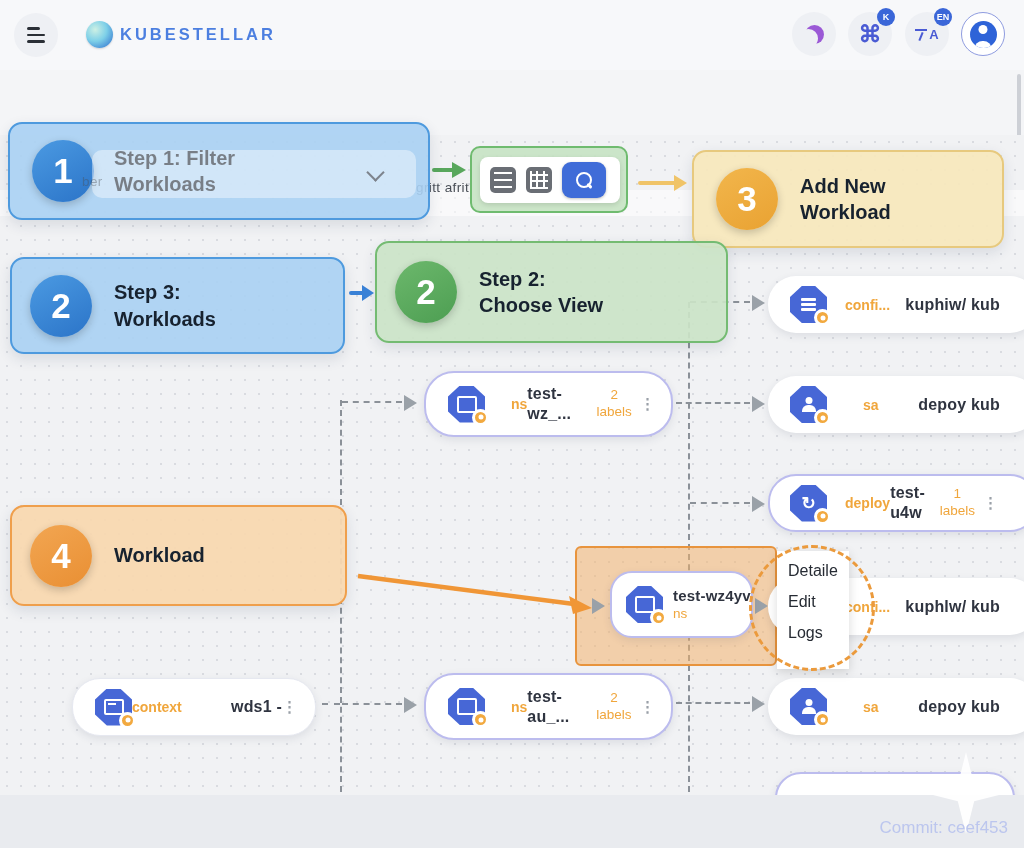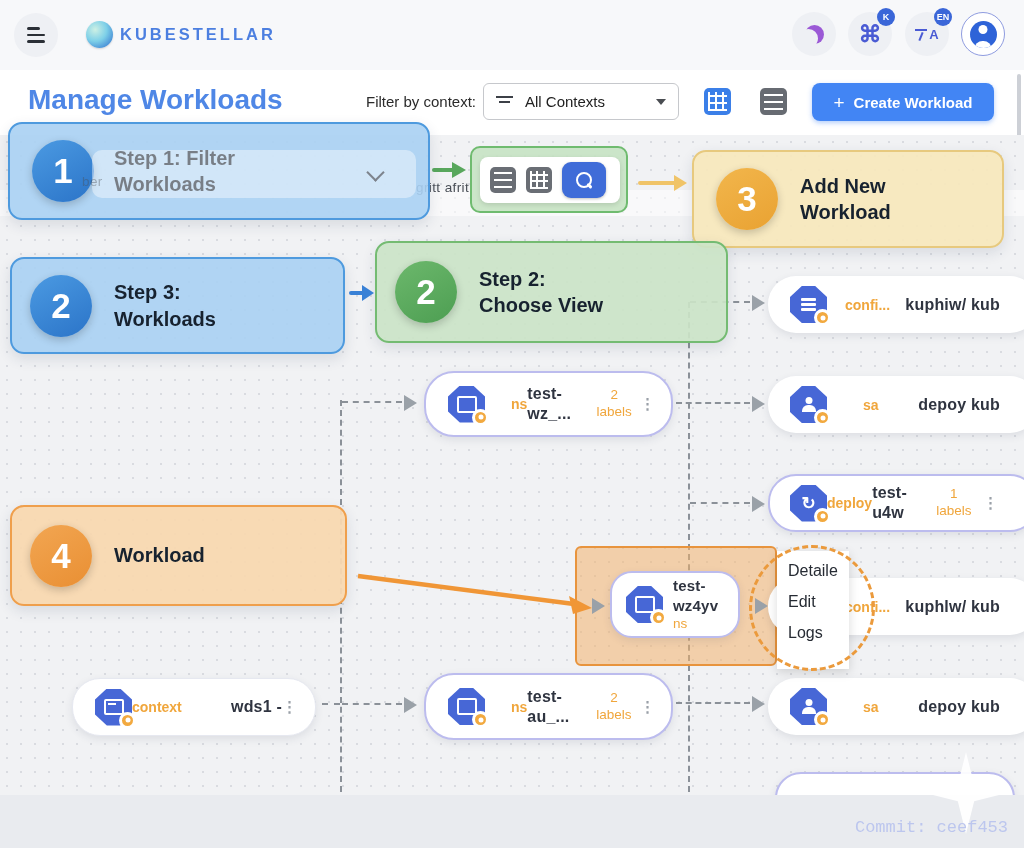--- a/index.html
+++ b/index.html
@@ -110,21 +110,21 @@
   .ctx-menu{position:absolute;left:777px;top:416px;width:72px;height:118px;background:#fff;box-shadow:0 3px 10px rgba(0,0,0,.15);z-index:5;display:flex;flex-direction:column;gap:13px;padding:11px 0 0 11px;box-sizing:border-box;}
   .menu-item{font-size:16px;color:#262b33;}
   .dash-circle{position:absolute;left:749px;top:410px;width:126px;height:126px;border:3.5px dashed #eb9a3c;border-radius:50%;z-index:6;box-sizing:border-box;}
 
   .ghost{position:absolute;color:#4a4f57;font-size:13.5px;letter-spacing:.4px;}
 
   
   .footer{position:absolute;left:0;top:795px;width:1024px;height:53px;background:#e9ebef;z-index:2;}
   .sparkle{position:absolute;left:925px;top:752px;width:82px;height:82px;background:#fff;opacity:.92;z-index:3;
     clip-path:polygon(50% 0,60% 40%,100% 50%,60% 60%,50% 100%,40% 60%,0 50%,40% 40%);}
-  .commit{position:absolute;right:16px;top:818px;font-size:17px;color:#bcc6ee;z-index:4;font-family:Liberation Mono, monospace;}
+  .commit{position:absolute;right:16px;top:818px;font-size:17px;color:#bcc6ee;z-index:4;}
 </style>
 </head>
 <body>
 
 <div class="app">
 
   <div class="topbar">
     <div class="circle-btn" style="left:14px;top:13px;">
       <span class="hamb">
           <i style="width:13px;"></i>
@@ -146,35 +146,20 @@
     <div class="circle-btn" style="left:905px;top:12px;">
       <span class="zh"></span>
       <span class="zh-a">A</span>
       <span class="mini-badge">EN</span>
     </div>
     <div class="circle-btn profile-outer" style="left:961px;top:12px;">
       <span class="avatar-inner"></span>
     </div>
   </div>
 
-  <div class="header">
-    <div class="page-title">Manage Workloads</div>
-    <div class="filter-label">Filter by context:</div>
-    <div class="ctx-select">
-      <span class="flt"></span>
-      <span class="ctx-val">All Contexts</span>
-      <span class="caret"></span>
-    </div>
-    <div class="view-ico grid-blue" style="left:704px;top:18px;"></div>
-    <div class="view-ico list-gray" style="left:760px;top:18px;"></div>
-    <div class="create-btn">
-      <span class="plus">+</span>
-      <span>Create Workload</span>
-    </div>
-  </div>
   <div class="scroll-sliver"></div>
 
   <div class="stepbox sb-blue" style="left:8px;top:122px;width:422px;height:98px;padding-left:22px;gap:20px;z-index:5;">
     <div class="innerhint" style="left:82px;top:26px;width:324px;height:48px;"></div>
     <div class="num num-blue">1</div>
     <div class="steptext">
       <div>Step 1: Filter</div>
       <div>Workloads</div>
     </div>
     <span class="chev" style="position:absolute;right:46px;top:42px;"></span>
@@ -322,21 +307,21 @@
       <span class="cname" style="margin-left:auto;margin-right:36px;">depoy kub</span>
     </div>
 
     <div class="card purple" style="left:768px;top:339px;width:270px;height:58px;border-radius:28px;">
       <span class="iconwrap" style="margin-left:20px;">
           <span class="kicon">
             <span class="g-deploy">↻</span>
           </span>
           <span class="badge"></span>
         </span>
-      <span class="kind" style="">deploy</span>
+      <span class="kind" style="margin-left:18px;">deploy</span>
       <span class="nameblock" style="margin-left:auto;margin-right:8px;">
         <span class="cname">test-u4w</span>
         <span class="csub">1 labels</span>
       </span>
       <span class="kebab" style="margin-right:38px;">⋮</span>
     </div>
 
     <div class="card" style="left:768px;top:443px;width:270px;height:57px;border-radius:28px;">
       <span class="iconwrap" style="margin-left:20px;">
           <span class="kicon">
@@ -355,21 +340,21 @@
           </span>
           <span class="badge"></span>
         </span>
       <span class="kind" style="margin-left:36px;">sa</span>
       <span class="cname" style="margin-left:auto;margin-right:36px;">depoy kub</span>
     </div>
 
     <div class="card purple" style="left:775px;top:637px;width:240px;height:40px;border-radius:26px 26px 0 0;"></div>
 
     <div class="hl-rect"></div>
-    <div class="card purple" style="left:610px;top:436px;width:130px;height:67px;border-radius:22px;z-index:4;justify-content:flex-end;">
+    <div class="card purple" style="left:610px;top:436px;width:143px;height:67px;border-radius:22px;z-index:4;">
       <span class="iconwrap" style="margin-left:14px;">
           <span class="kicon">
             <span class="g-ns"></span>
           </span>
           <span class="badge"></span>
         </span>
       <span style="display:flex;flex-direction:column;margin-left:10px;line-height:1.3;">
         <span class="cname" style="font-size:15px;">test-wz4yv</span>
         <span class="csub" style="text-align:left;">ns</span>
       </span>

